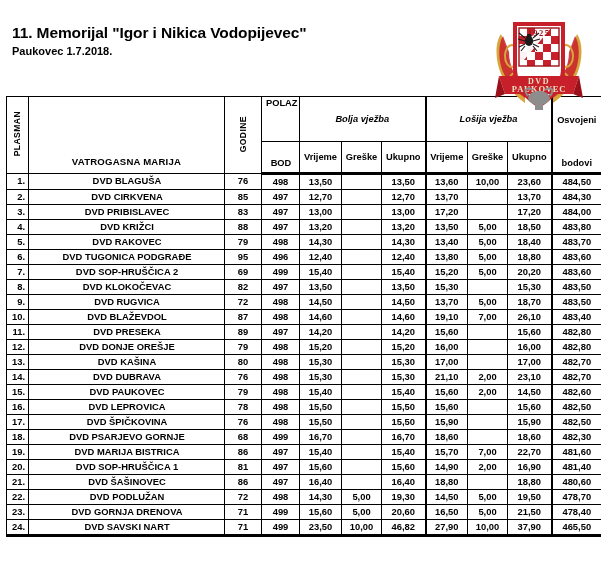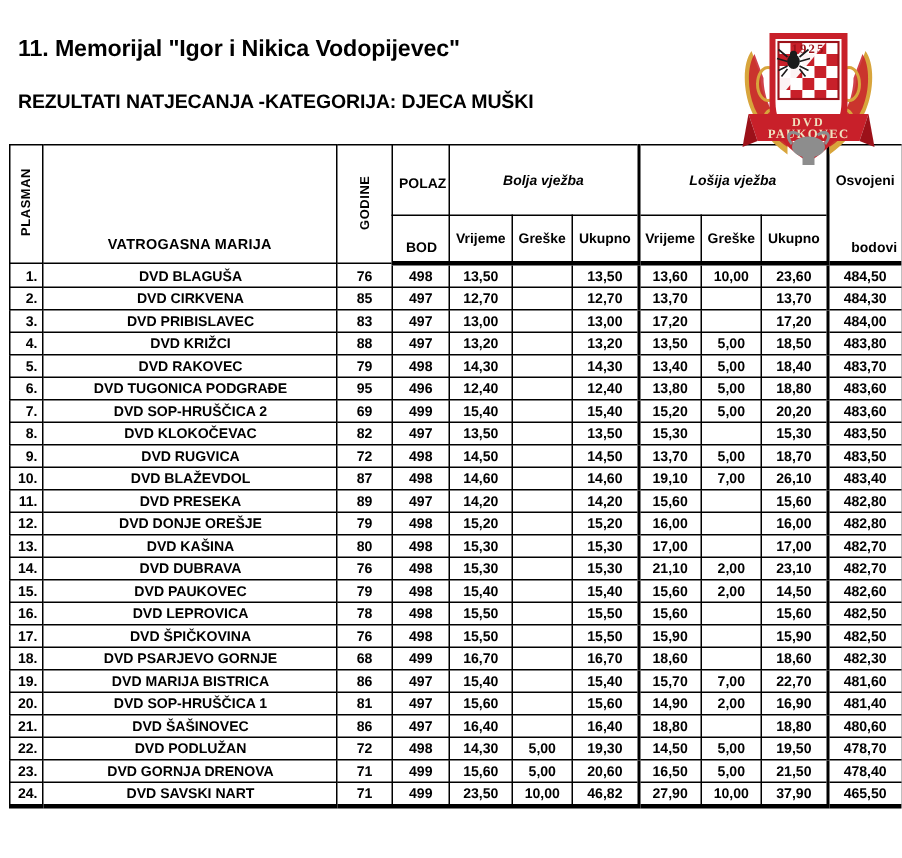--- a/index.html
+++ b/index.html
@@ -93,21 +93,21 @@
   }
   th.team-head {
     vertical-align: bottom;
     padding-bottom: 6px;
     font-size: 9.6px;
     letter-spacing: 0.2px;
   }
   th.polaz-head {
     text-align: left;
     vertical-align: top;
-    padding-top: 20px;
+    padding-top: 1px;
     padding-left: 4px;
   }
   th.bod-head {
     text-align: center;
     vertical-align: bottom;
     padding-bottom: 4px;
     padding-left: 4px;
   }
   th.grp {
     height: 22px;
@@ -115,21 +115,20 @@
   }
   th.osvojeni-top {
     vertical-align: top;
     padding-top: 18px;
     border-bottom: none;
   }
   th.osvojeni-bot {
     vertical-align: bottom;
     padding-bottom: 4px;
     border-top: none;
-    text-align: right;
   }
   th.sub {
     height: 22px;
   }
 
   
   .sep-left { border-left: 2.5px solid #000 !important; }
   .thick-bottom { border-bottom: 3px solid #000 !important; }
 
   
@@ -159,21 +158,21 @@
   col.c-time    { width: 42px; }
   col.c-err     { width: 40px; }
   col.c-tot     { width: 44px; }
   col.c-points  { width: 50px; }
 </style>
 </head>
 <body>
 
 <div class="page-header">
   <div class="title-main">11. Memorijal  "Igor i Nikica Vodopijevec"</div>
-  <div class="title-category">REZULTATI NATJECANJA -KATEGORIJA: DJECA MUŠKI</div>
+  <div class="title-sub">Paukovec 1.7.2018.</div>
 
   <svg class="logo" viewBox="0 0 92 104" xmlns="http://www.w3.org/2000/svg">
 
     <path d="M8 26 C2 34 2 52 8 66 C13 78 22 88 32 95 L32 78 C22 70 14 56 14 42 Z" fill="#d8a53c"></path>
     <path d="M84 26 C90 34 90 52 84 66 C79 78 70 88 60 95 L60 78 C70 70 78 56 78 42 Z" fill="#d8a53c"></path>
     <path d="M10 28 C5 36 5 52 10 64 C15 75 23 84 32 90 L32 80 C23 72 16 58 16 44 Z" fill="#c8202a" opacity="0.85"></path>
     <path d="M82 28 C87 36 87 52 82 64 C77 75 69 84 60 90 L60 80 C69 72 76 58 76 44 Z" fill="#c8202a" opacity="0.85"></path>
 
     <ellipse cx="19" cy="48" rx="7" ry="11" fill="none" stroke="#d8a53c" stroke-width="2"></ellipse>
     <ellipse cx="73" cy="48" rx="7" ry="11" fill="none" stroke="#d8a53c" stroke-width="2"></ellipse>

